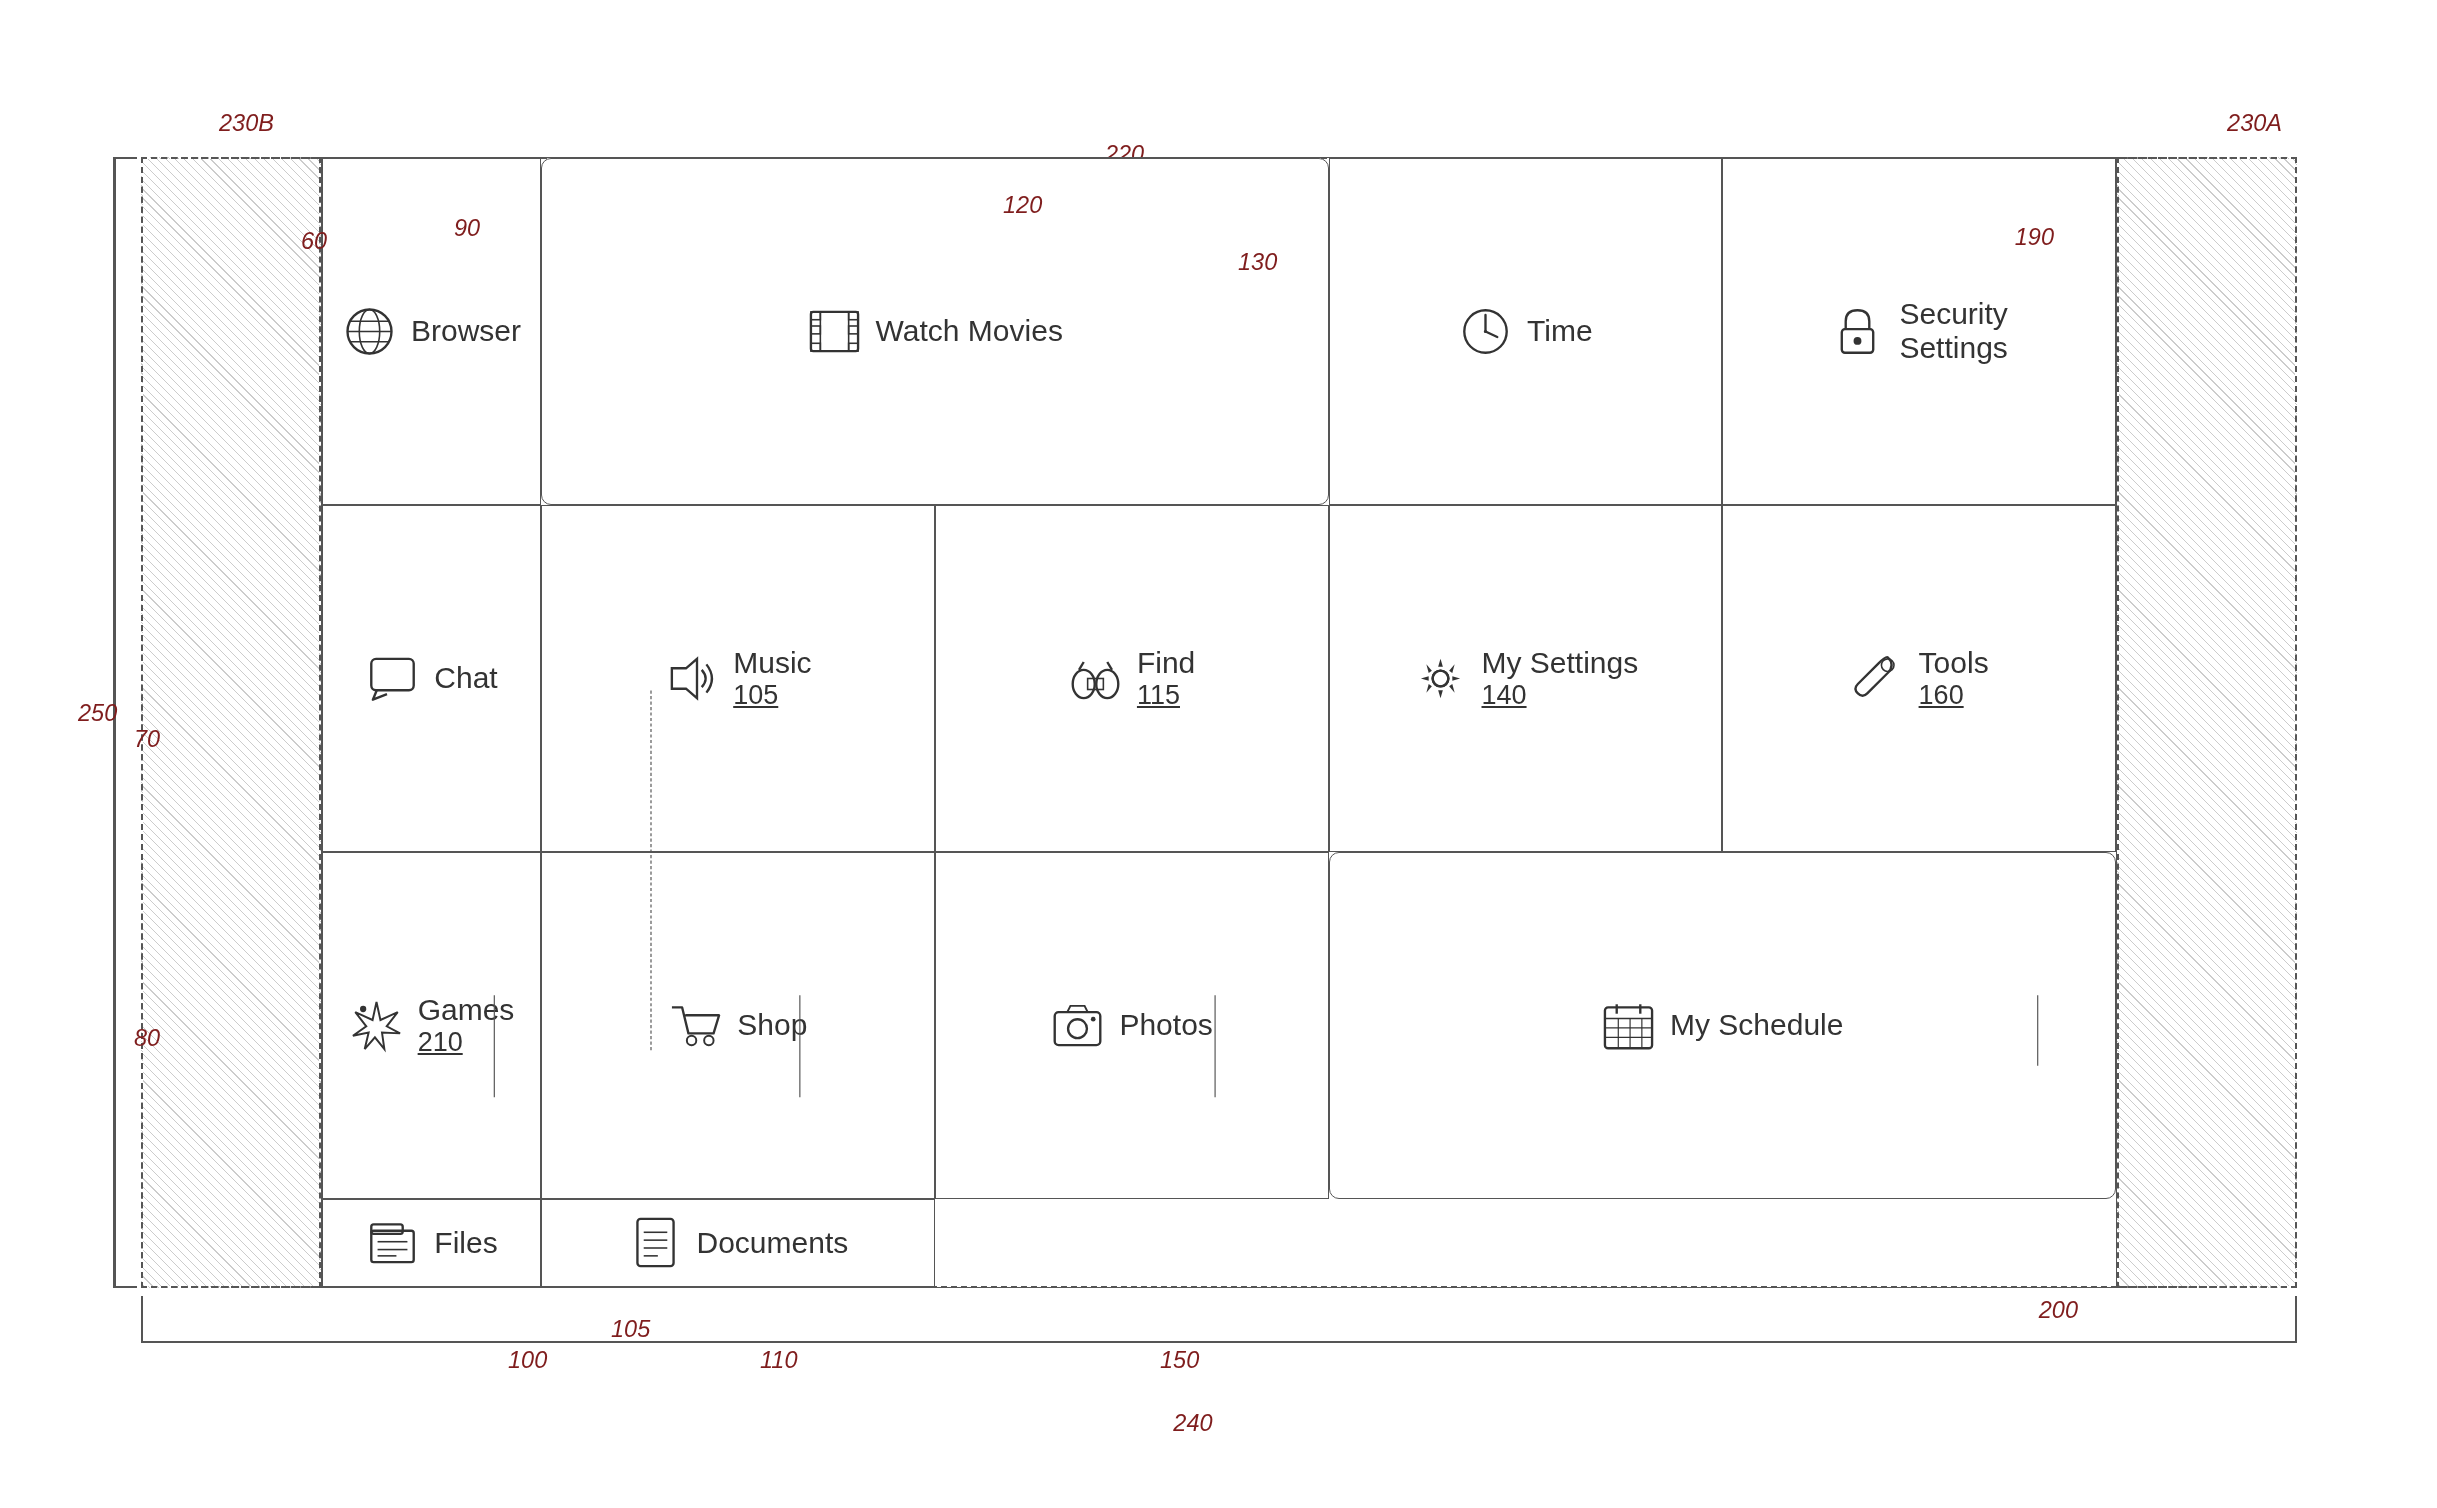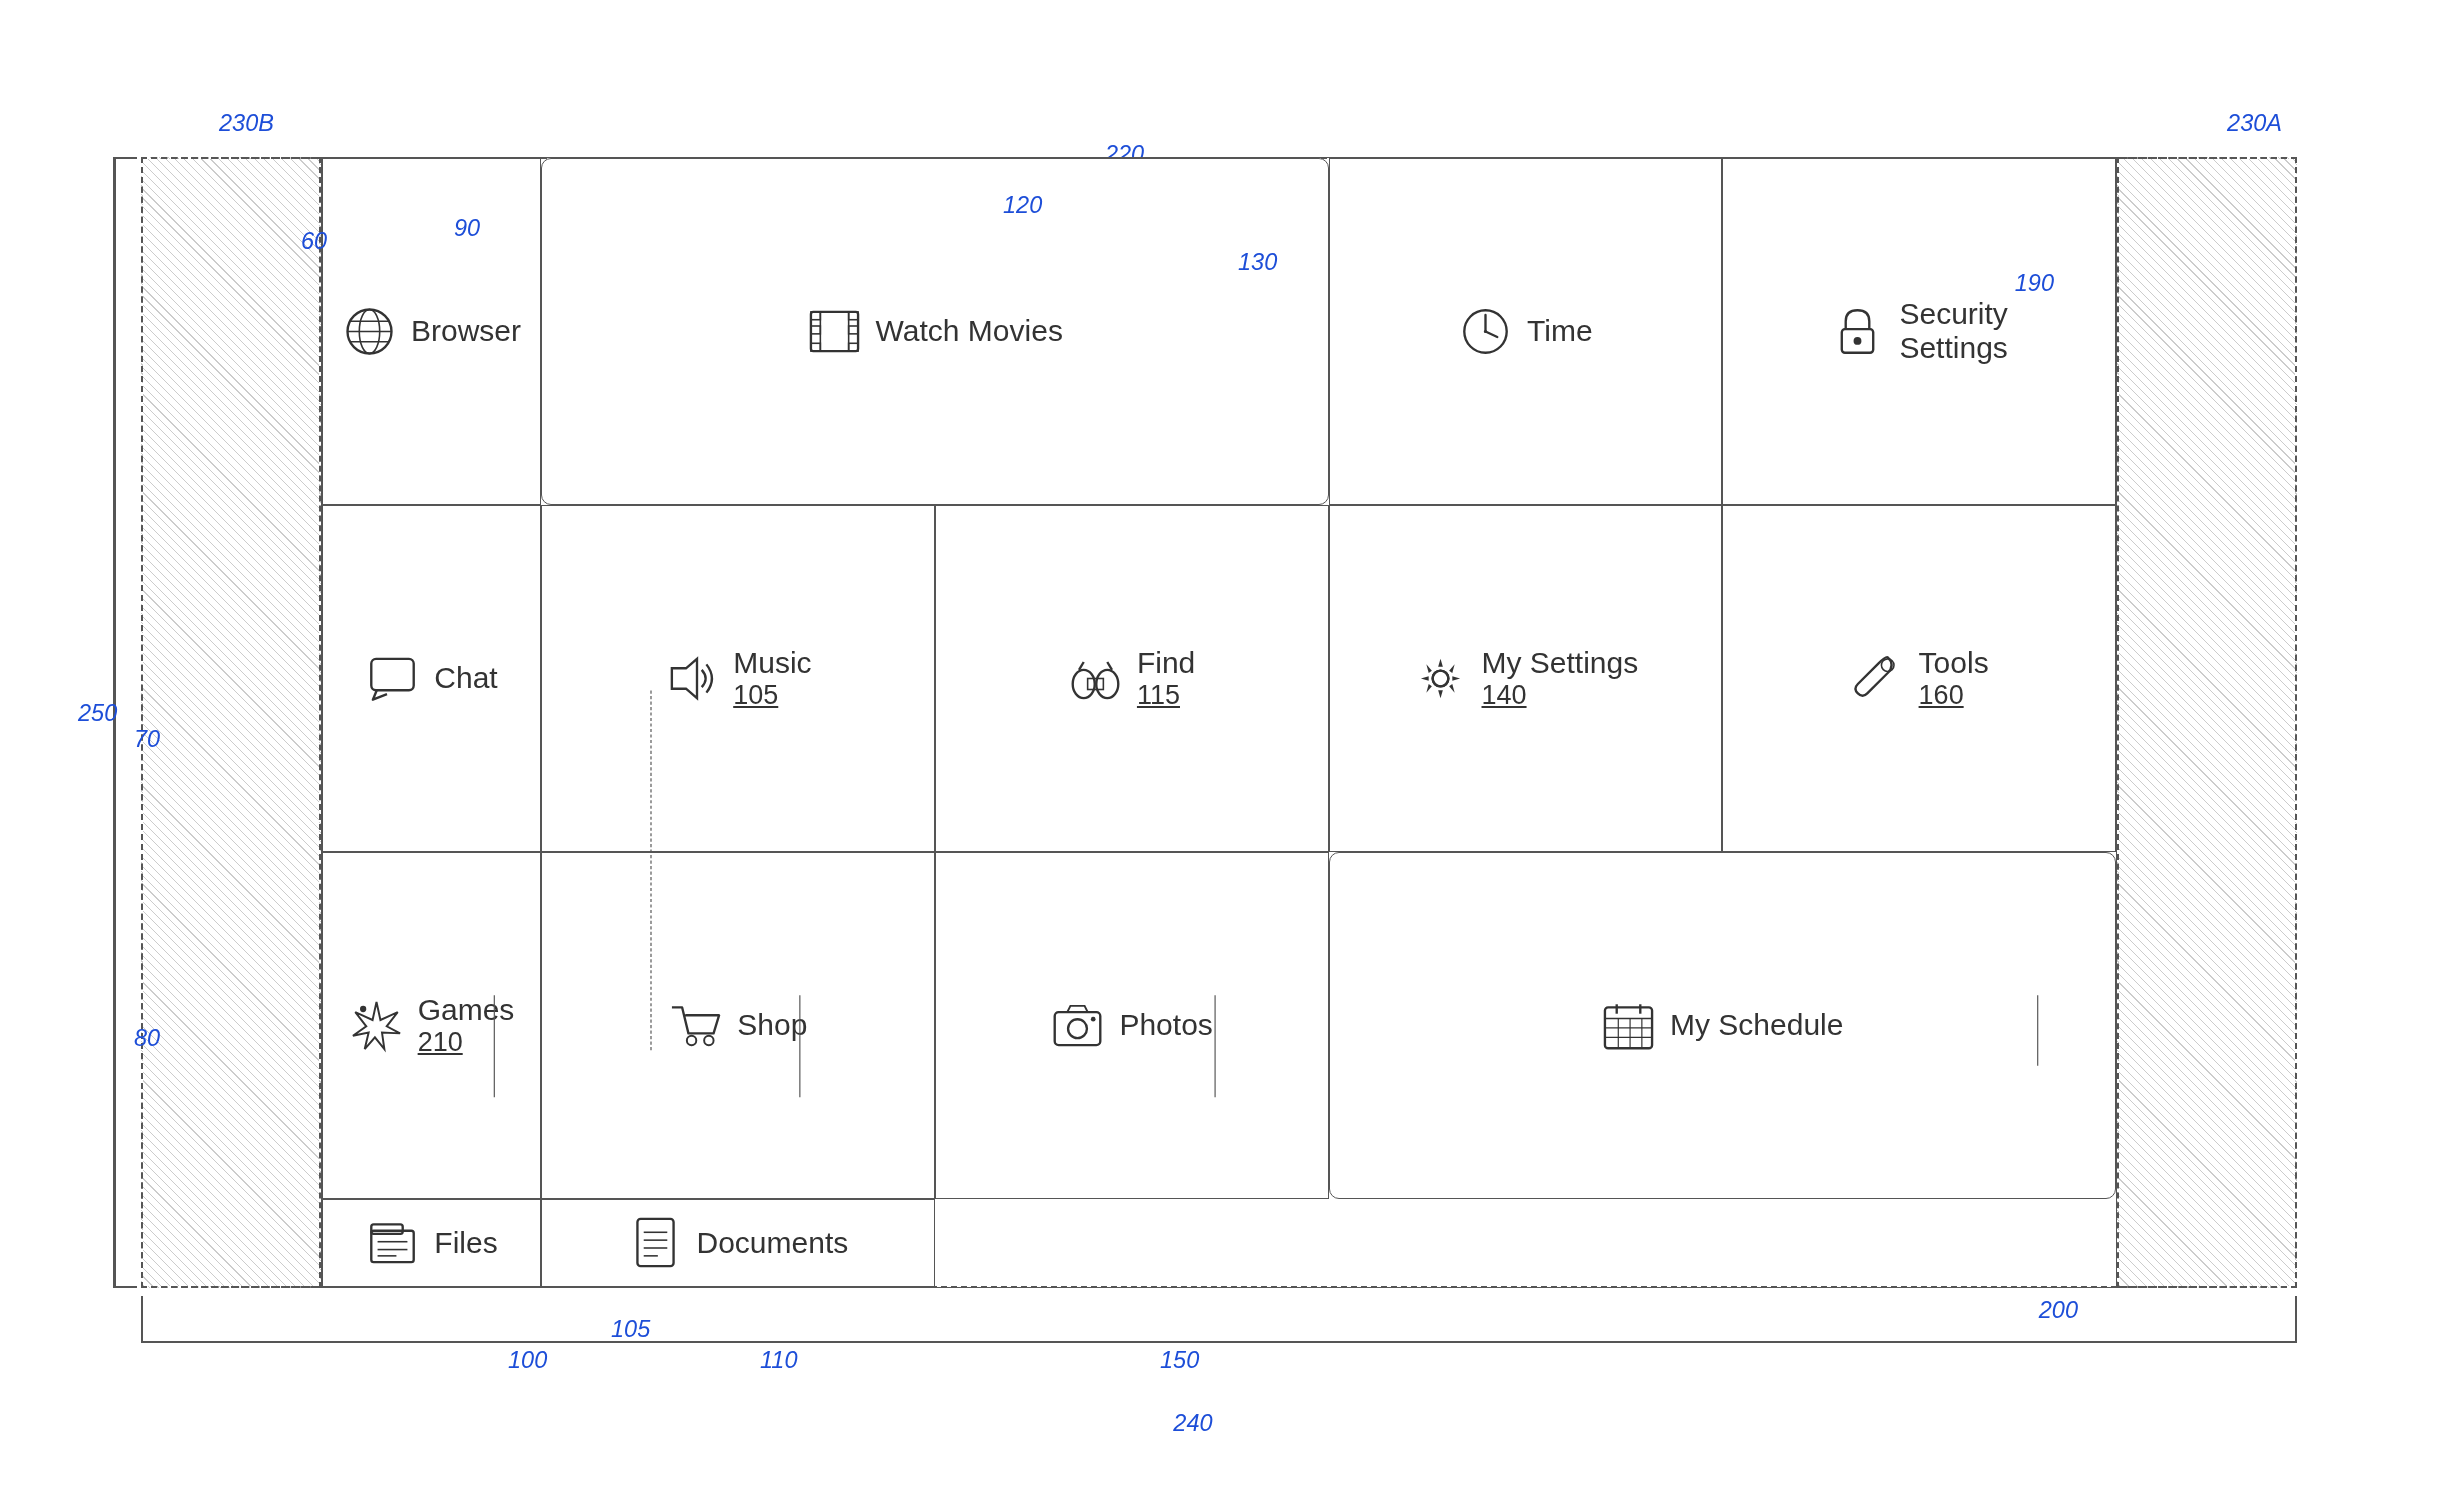--- a/index.html
+++ b/index.html
@@ -118,21 +118,21 @@
     
     .wide-cell {
       grid-column: span 2;
       border-radius: 10px;
     }
 
     
     .num-label {
       position: absolute;
       font-size: 23.5px;
-      color: #1d4ed8;
+      color: #7f1d1d;
       font-style: italic;
     }
   </style>
 </head>
 <body>
 
 <div class="diagram-container">
 
   <div class="num-label" style="top: 47px; left: 141px;">230B</div>
 
@@ -372,21 +372,21 @@
   </div>
 
   <div class="num-label" style="top: 165px; left: 223px;">60</div>
 
   <div class="num-label" style="top: 152px; left: 376px;">90</div>
 
   <div class="num-label" style="top: 129px; left: 925px;">120</div>
 
   <div class="num-label" style="top: 154px; left: 1160px; margin-top: 32px;">130</div>
 
-  <div class="num-label" style="top: 161px; right: 306px; margin-top: 46px;">190</div>
+  <div class="num-label" style="top: 161px; right: 306px;">190</div>
 
   <div class="num-label" style="top: 48%; left: 56px;">70</div>
 
   <div class="num-label" style="top: 67%; left: 56px; margin-top: 36px;">80</div>
 
   <div class="num-label" style="bottom: 71px; left: 384px; margin-left: 46px;">100</div>
 
   <div class="num-label" style="bottom: 102px; left: 533px;">105</div>
 
   <div class="num-label" style="bottom: 71px; left: 682px;">110</div>

